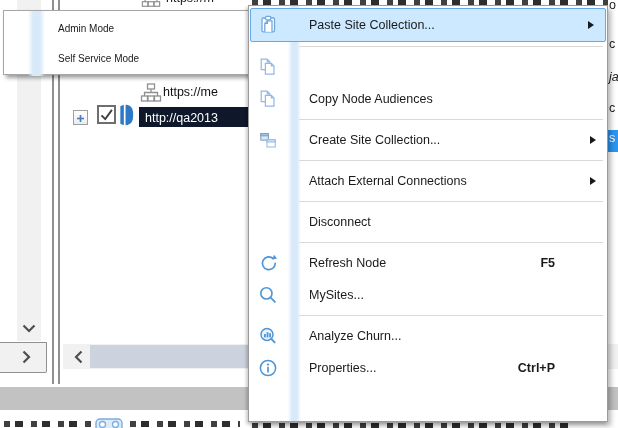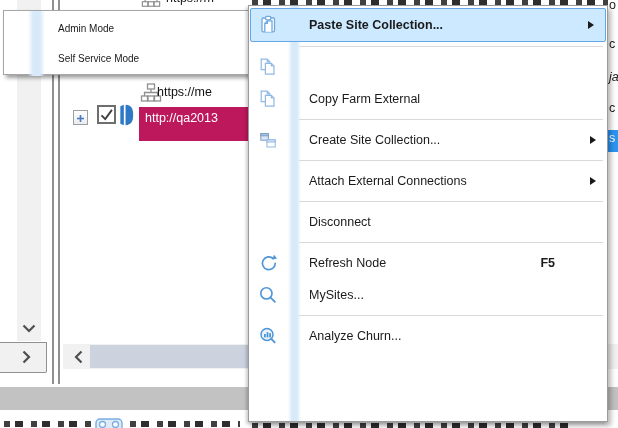--- a/index.html
+++ b/index.html
@@ -18,21 +18,21 @@
   .h-scroll-thumb{position:absolute;left:90px;top:345px;width:430px;height:23px;background:#ccd3df;}
   .gray-bar{position:absolute;left:0;top:387px;width:618px;height:23px;background:#c2c2c2;}
 
   
   .tree-label{position:absolute;font-size:12.5px;white-space:nowrap;color:#111;}
   .tree-icon{position:absolute;}
   .expand-box{position:absolute;left:73px;top:110px;width:13px;height:13px;border:1px solid #9aa0a6;
     background:linear-gradient(#ffffff,#ececec);}
   .checkbox{position:absolute;left:97px;top:105px;width:19px;height:19px;border:2px solid #6e6e6e;
     background:#fff;box-sizing:border-box;}
-  .sel-row{position:absolute;left:139px;top:107px;width:111px;height:34px;background:#be185d;}
+  .sel-row{position:absolute;left:139px;top:107px;width:111px;height:20px;background:#0f172a;}
   .sel-row .tree-label{position:static;display:block;line-height:23px;padding-left:6px;color:#fff;}
 
   
   .dash-strip{position:absolute;height:6px;
     background:repeating-linear-gradient(90deg,#404040 0 6px,transparent 6px 11px,#2e2e2e 11px 19px,transparent 19px 27px);}
   .top-partial-icon{position:absolute;left:141px;top:-11px;}
   .top-partial-label{position:absolute;left:166px;top:-9px;font-size:12.5px;white-space:nowrap;}
   .edge-frag{position:absolute;left:609px;font-size:12.5px;color:#222;white-space:nowrap;}
   .edge-frag-sel{position:absolute;left:607px;top:130px;width:11px;height:22px;background:#2b95f2;
     color:#fff;font-size:12.5px;padding-left:2px;line-height:16px;}
@@ -47,21 +47,21 @@
     font-size:10px;cursor:default;}
   .admin-body{position:relative;padding-top:2px;height:100%;}
 
   
   .context-menu{position:absolute;left:248px;top:5px;width:360px;height:417px;background:#fff;
     border:1px solid #9b9b9b;box-sizing:border-box;
     box-shadow:-2px 2px 3px rgba(0,0,0,.18),3px 4px 5px rgba(0,0,0,.28);}
   .context-body{position:relative;height:100%;padding-top:1px;box-sizing:border-box;}
   .context-menu .gutter-band{left:39px;width:13px;}
   .menu-row{position:relative;height:32px;display:flex;align-items:center;font-size:12.5px;cursor:default;}
-  .menu-row.highlighted{height:32px;margin:1px;border:1px solid #66a7e8;border-radius:2px;background:#cce9ff;font-weight:bold;}
+  .menu-row.highlighted{height:32px;margin:1px;border:1px solid #66a7e8;border-radius:2px;background:#cce9ff;}
   .menu-icon{width:20px;height:20px;margin-left:9px;flex:none;display:flex;align-items:center;justify-content:center;}
   .menu-row.highlighted .menu-icon{margin-left:7px;}
   .menu-label{margin-left:31px;white-space:nowrap;}
   .menu-shortcut{margin-left:auto;padding-right:52px;white-space:nowrap;font-weight:bold;}
   .submenu-arrow{position:absolute;right:11px;top:50%;margin-top:-4.5px;width:0;height:0;
     border-left:6.5px solid #1a1a1a;border-top:4.5px solid transparent;border-bottom:4.5px solid transparent;}
   .menu-sep{height:1px;background:#d9d9d9;margin:4px 4px 4px 50px;}
 </style>
 </head>
 <body>
@@ -98,21 +98,21 @@
 
   <span class="tree-icon" style="left:140px;top:82px;">
     <svg width="22" height="22" viewBox="0 0 22 22" fill="#fff" stroke="#8f8f8f" stroke-width="1.3">
       <rect x="7.5" y="2" width="7" height="5"></rect>
         <path d="M11 7 V10.5 M4.5 14 V10.5 H17.5 V14" fill="none"></path>
       <rect x="1.5" y="14" width="6" height="5"></rect>
         <rect x="8" y="14" width="6" height="5"></rect>
         <rect x="14.5" y="14" width="6" height="5"></rect>
     </svg>
   </span>
-  <span class="tree-label" style="left:157px;top:85px;">https://me</span>
+  <span class="tree-label" style="left:163px;top:85px;">https://me</span>
 
   <span class="expand-box">
     <svg width="13" height="13" viewBox="0 0 13 13" stroke="#4a7ac0" stroke-width="1.6">
         <line x1="6.5" y1="3" x2="6.5" y2="10"></line>
         <line x1="3" y1="6.5" x2="10" y2="6.5"></line>
       </svg>
   </span>
   <span class="checkbox">
     <svg width="15" height="15" viewBox="0 0 18 18" fill="none" stroke="#3f3f3f" stroke-width="2.3">
         <polyline points="3,10 7.5,14.5 15.5,3.5"></polyline>
@@ -195,21 +195,21 @@
         </div>
         <div class="menu-row">
           <span class="menu-icon">
             <svg width="20" height="20" viewBox="0 0 20 20" fill="none" stroke="#8fb8e4" stroke-width="1.2">
               <path d="M3.2 2.2 H9.2 L11.8 4.8 V12.6 H3.2 Z" fill="#fff"></path>
               <path d="M9.2 2.2 V4.8 H11.8"></path>
               <path d="M7.4 6.4 H13.4 L16 9 V17.2 H7.4 Z" fill="#fff"></path>
               <path d="M13.4 6.4 V9 H16"></path>
             </svg>
           </span>
-          <span class="menu-label">Copy Farm External</span>
+          <span class="menu-label">Copy Node Audiences</span>
         </div>
         <div class="menu-sep"></div>
         <div class="menu-row">
           <span class="menu-icon">
             <svg width="20" height="20" viewBox="0 0 20 20">
               <rect x="2.8" y="3.6" width="7.6" height="6.6" fill="#dbe7f3" stroke="#7d9fc4"></rect>
               <rect x="2.8" y="3.6" width="7.6" height="2.2" fill="#a9c6e2" stroke="#7d9fc4"></rect>
               <rect x="9" y="9.8" width="8.2" height="7.2" fill="#fff" stroke="#8fb8e4"></rect>
               <rect x="9" y="9.8" width="8.2" height="2.2" fill="#d9e7f5" stroke="#8fb8e4"></rect>
             </svg>
@@ -254,16 +254,27 @@
             <svg width="20" height="20" viewBox="0 0 20 20" fill="none" stroke="#4f96d8" stroke-width="1.5">
               <circle cx="9" cy="8.4" r="6" fill="#eaf3fb"></circle>
               <rect x="6" y="8" width="1.8" height="3.4" fill="#4f96d8" stroke="none"></rect>
               <rect x="8.6" y="6.2" width="1.8" height="5.2" fill="#4f96d8" stroke="none"></rect>
               <rect x="11.2" y="7.2" width="1.8" height="4.2" fill="#4f96d8" stroke="none"></rect>
               <line x1="13.4" y1="13" x2="17.2" y2="16.8" stroke-width="1.8"></line>
             </svg>
           </span>
           <span class="menu-label">Analyze Churn...</span>
         </div>
+        <div class="menu-row">
+          <span class="menu-icon">
+            <svg width="20" height="20" viewBox="0 0 20 20" fill="none" stroke="#4f96d8" stroke-width="1.5">
+              <circle cx="10" cy="10" r="7.6"></circle>
+              <circle cx="10" cy="6.6" r="1.15" fill="#4f96d8" stroke="none"></circle>
+              <rect x="9.15" y="8.8" width="1.7" height="5.6" rx="0.5" fill="#4f96d8" stroke="none"></rect>
+            </svg>
+          </span>
+          <span class="menu-label">Properties...</span>
+          <span class="menu-shortcut">Ctrl+P</span>
+        </div>
       </div>
   </div>
 
 </div>
 
 </body></html>

